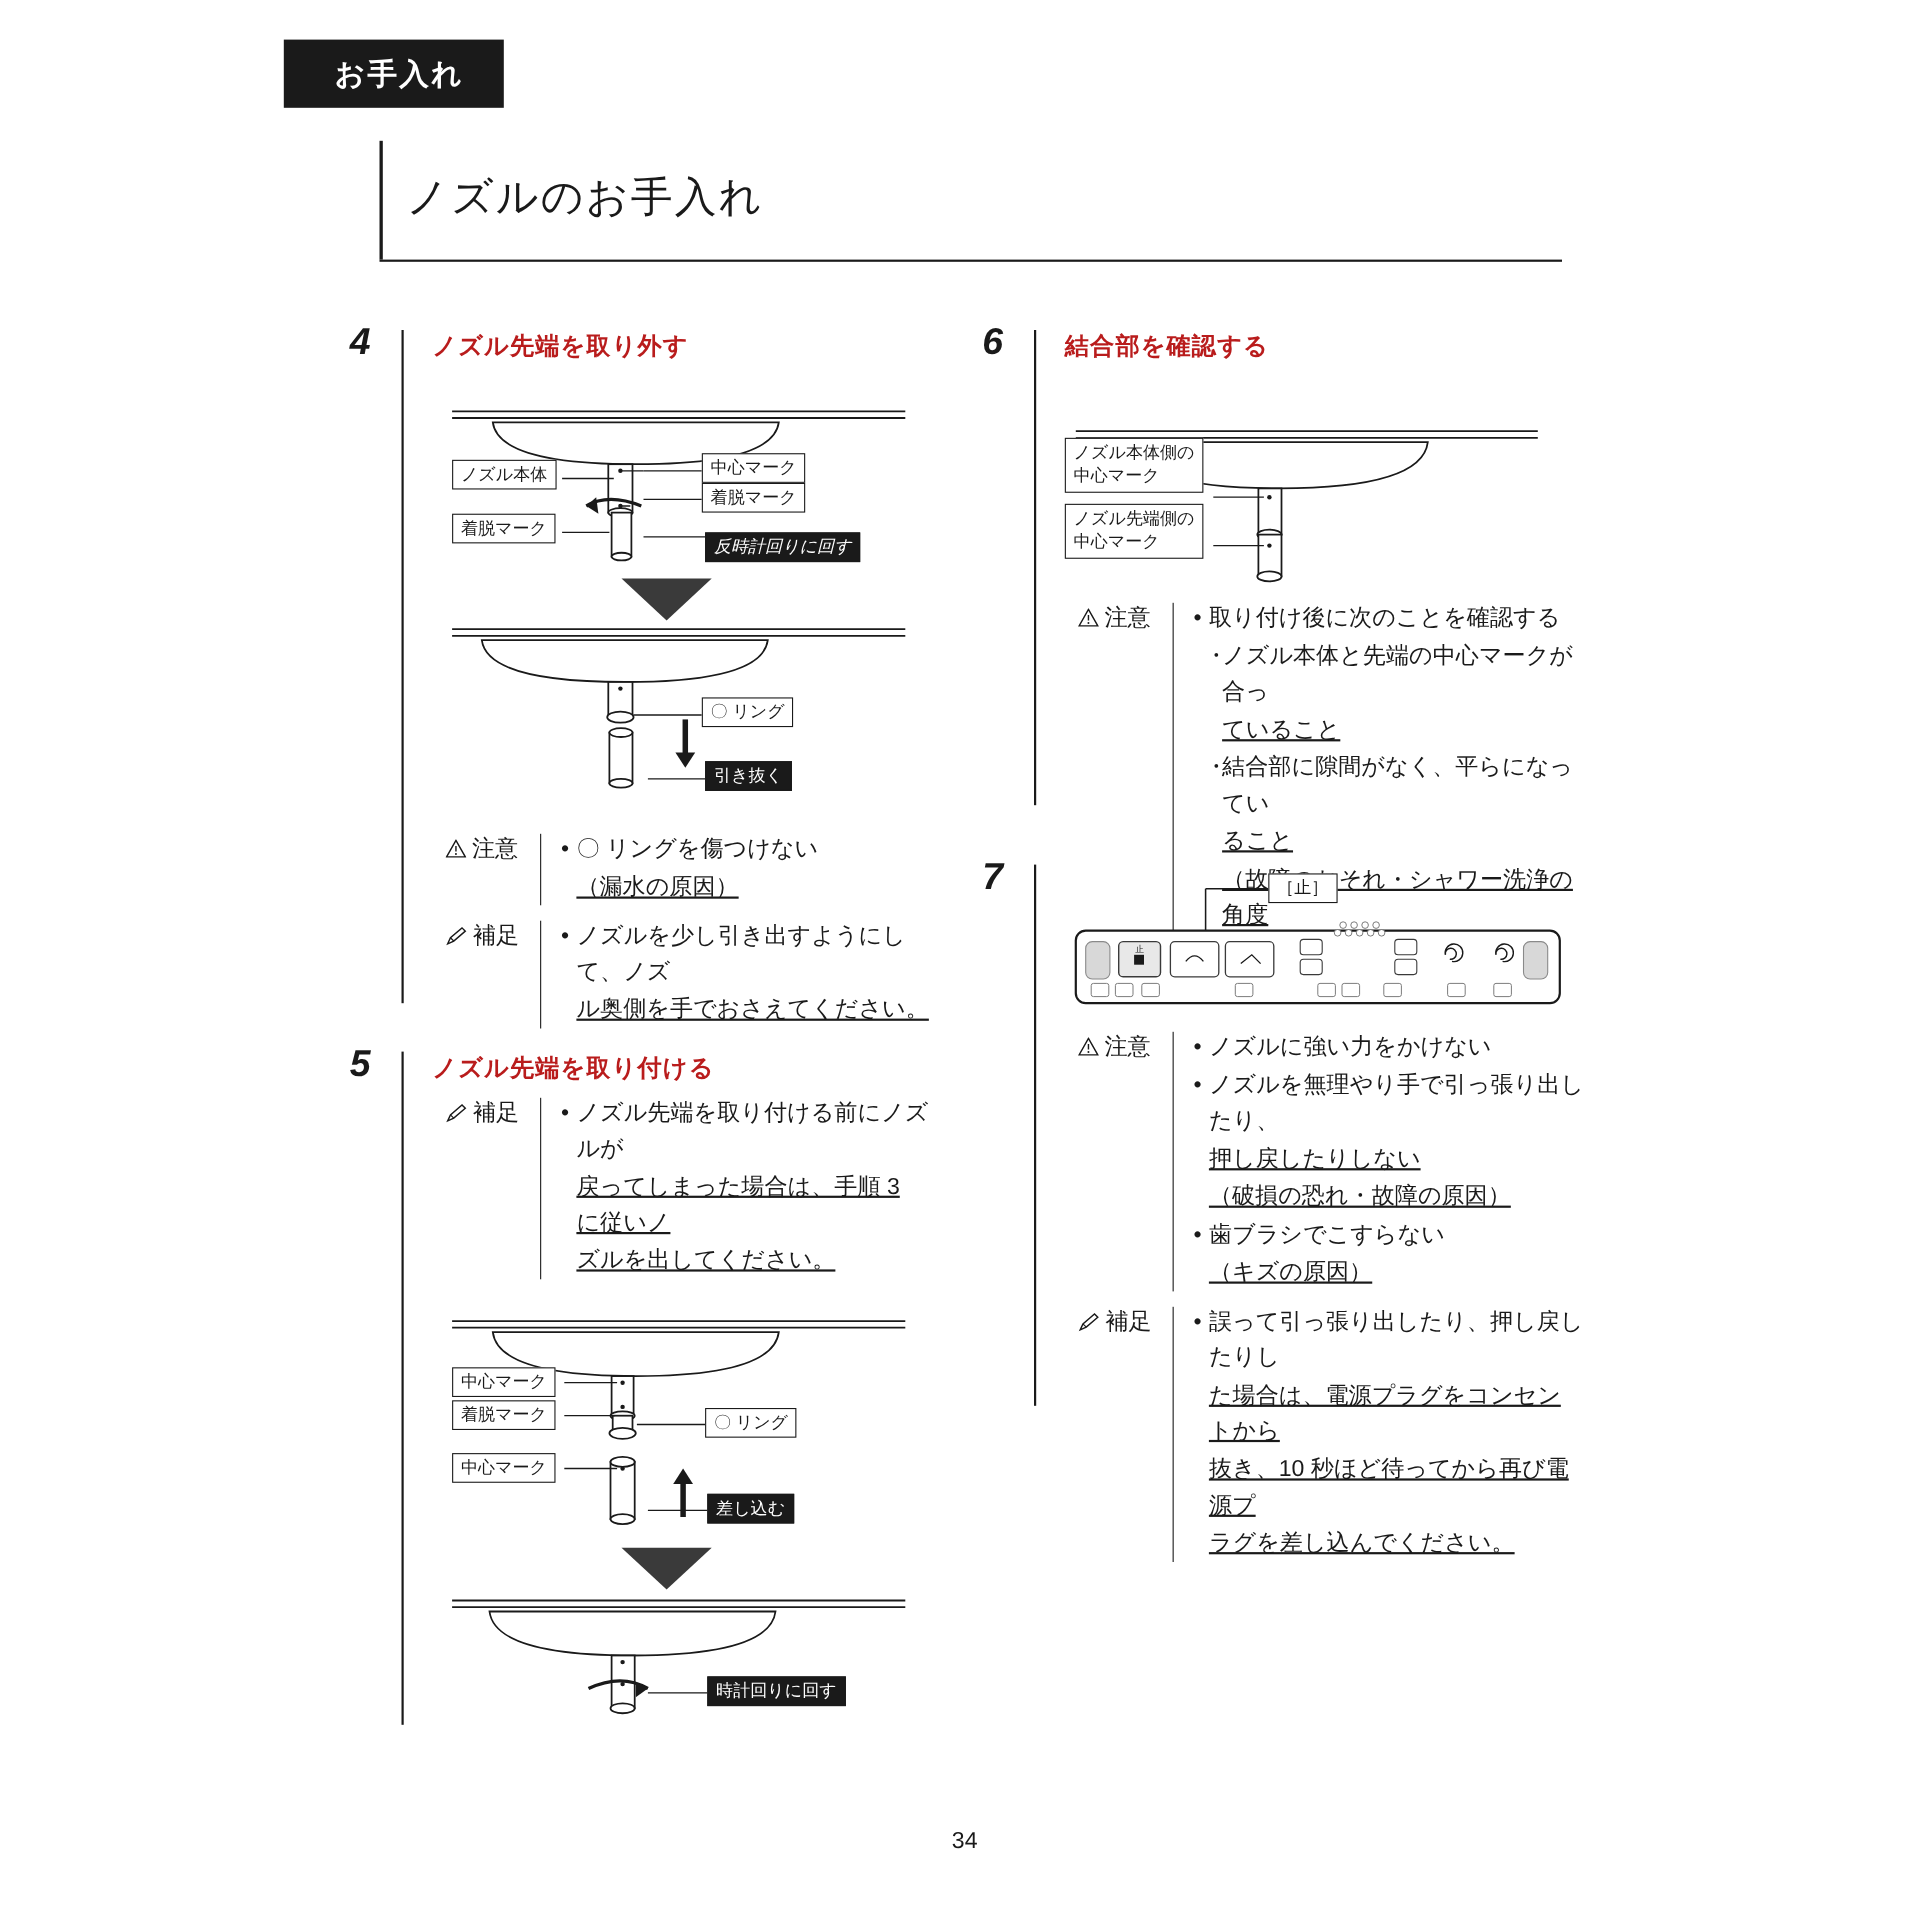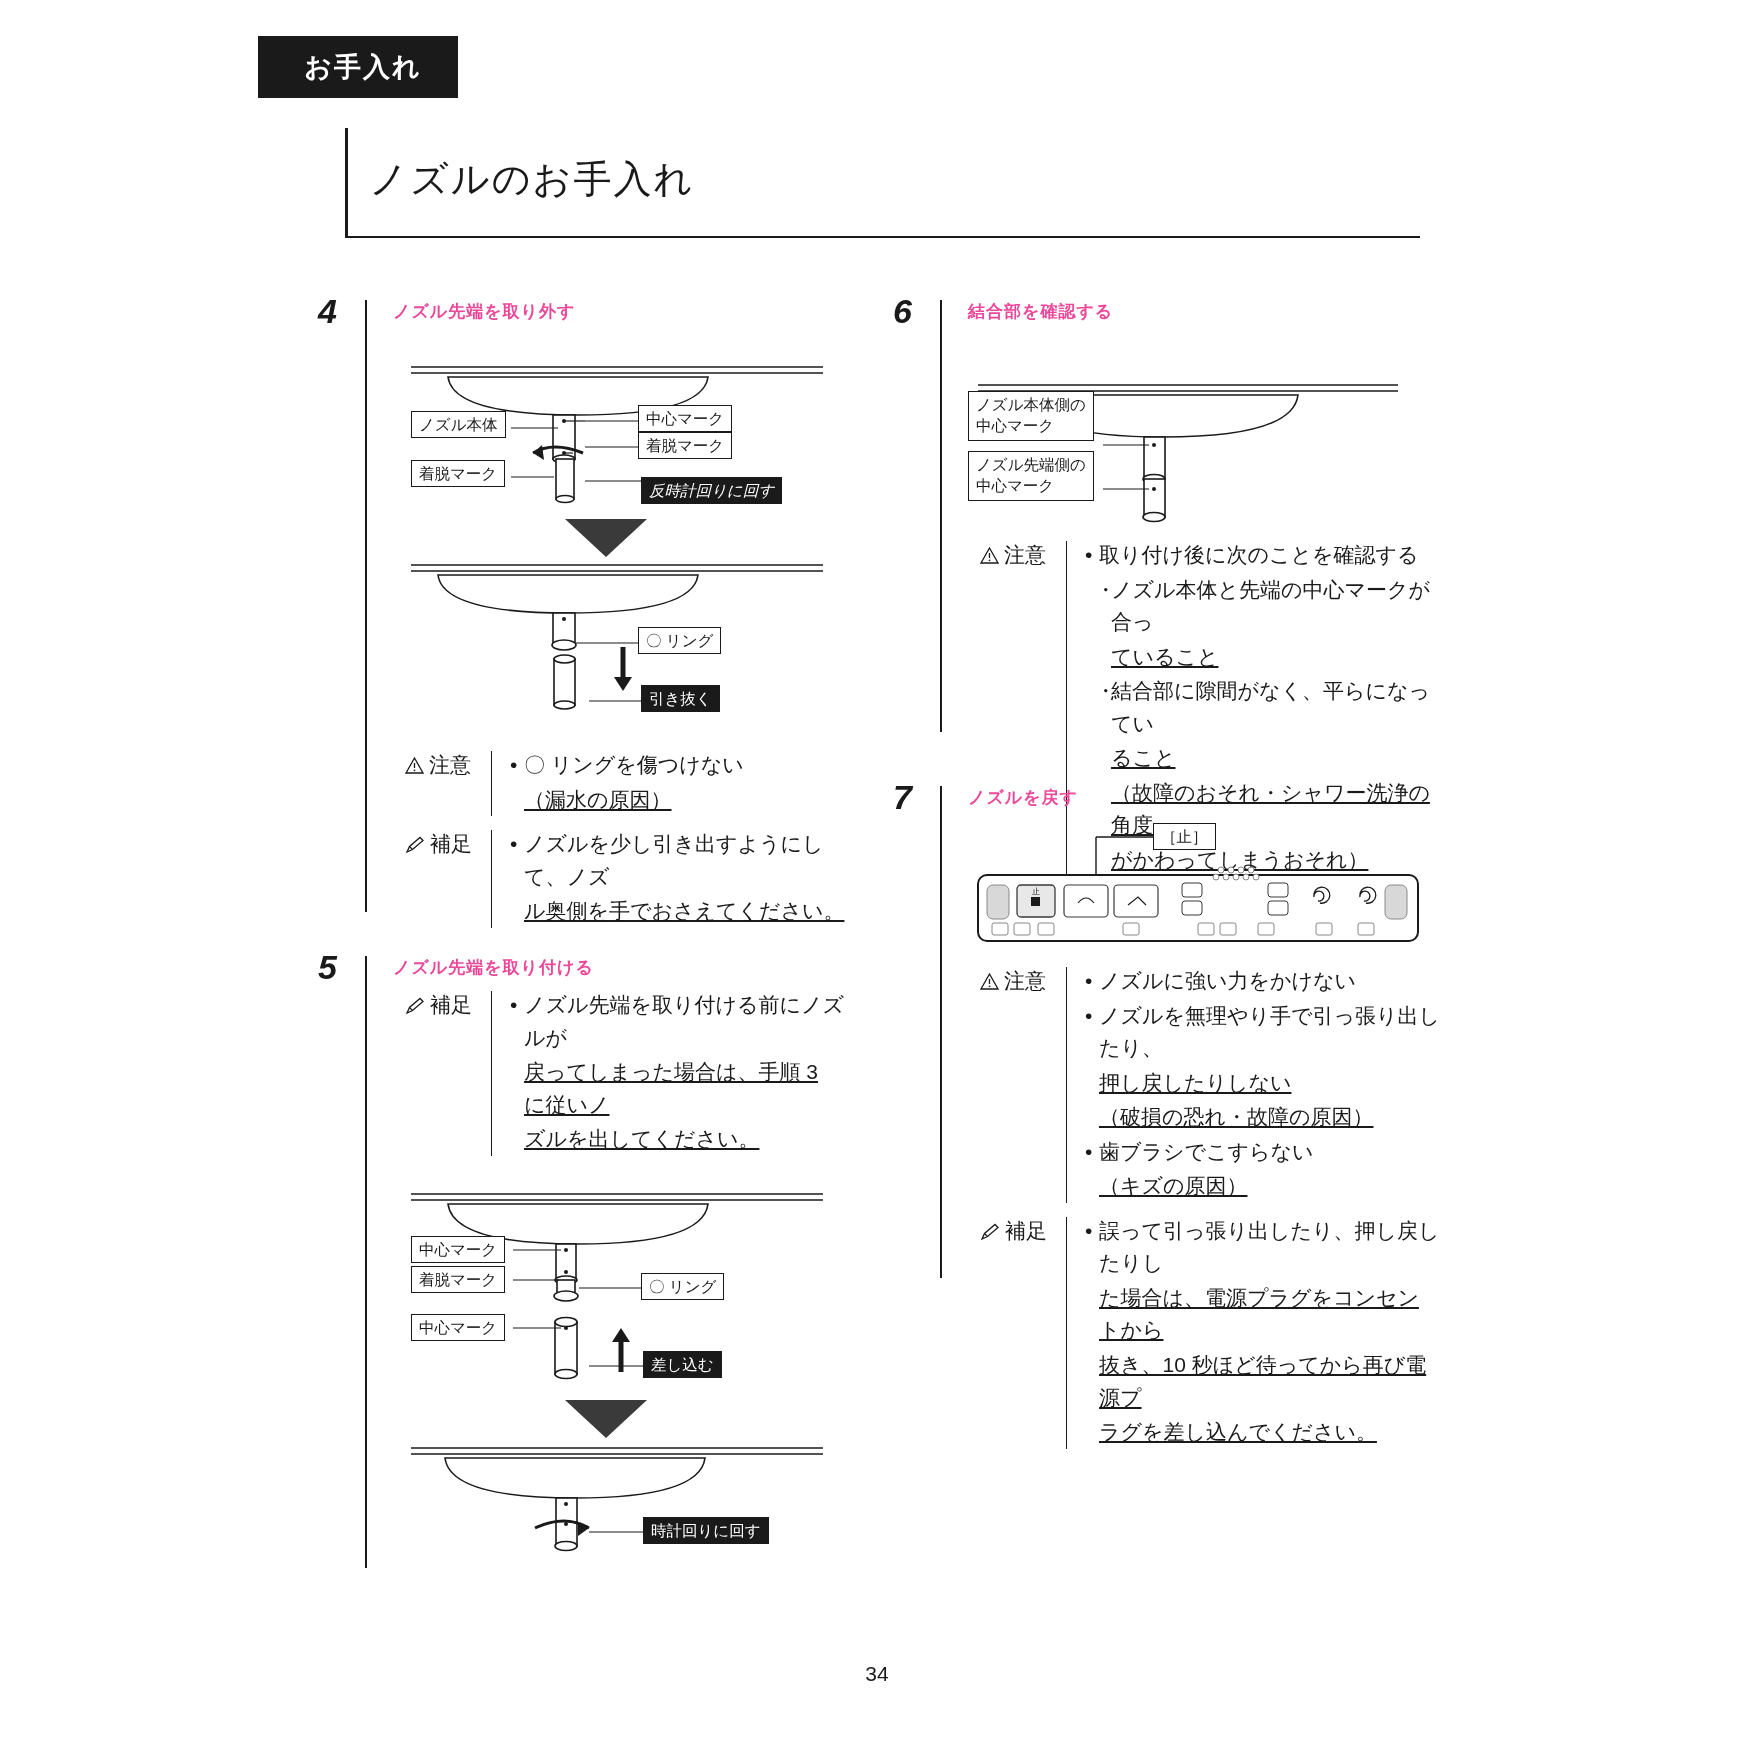--- a/index.html
+++ b/index.html
@@ -41,21 +41,21 @@
   .col-right { left:940px; top:300px; width:500px; }
 
   
   .step { position:relative; }
   .step-rule { position:absolute; left:0; top:0; width:2px; background:#1a1a1a; }
   .step-num {
     position:absolute; left:-47px; top:-8px;
     font-size:34px; font-style:italic; font-weight:bold; color:#1a1a1a;
   }
   .step-head {
-    font-size:17px; font-weight:bold; letter-spacing:1px; color:#ec4899;
+    font-size:22px; font-weight:bold; letter-spacing:1px; color:#b91c1c;
     margin:0 0 6px 28px;
   }
 
   
   .note { display:flex; margin:10px 0 0 40px; font-size:21px; line-height:1.55; }
   .note-label {
     flex:0 0 86px; display:flex; align-items:flex-start; gap:5px; color:#1a1a1a;
     white-space:nowrap;
   }
   .note-div { flex:0 0 10px; border-left:1.5px solid #1a1a1a; margin:2px 8px 2px 0; }
@@ -320,21 +320,20 @@
           <p class="indent" style="padding-left:26px;">ること</p>
           <p class="indent" style="padding-left:26px;">（故障のおそれ・シャワー洗浄の角度</p>
           <p class="indent" style="padding-left:26px;">がかわってしまうおそれ）</p>
         </div>
       </div>
     </div>
 
     <div class="step" style="margin-top:46px; height:500px;">
       <div class="step-rule" style="height:492px;"></div>
       <div class="step-num">7</div>
-      <div class="step-head">ノズルを戻す</div>
 
       <div class="fig" style="height:140px;">
         <svg width="460" height="140" viewBox="0 0 460 140">
 
           <line x1="128" y1="22" x2="128" y2="64" stroke="#1a1a1a" stroke-width="1.4"></line>
           <line x1="128" y1="22" x2="185" y2="22" stroke="#1a1a1a" stroke-width="1.4"></line>
 
           <rect x="10" y="60" width="440" height="66" rx="9" fill="#fff" stroke="#1a1a1a" stroke-width="2"></rect>
 
           <rect x="19" y="70" width="22" height="34" rx="6" fill="#d8d8d8" stroke="#8a8a8a" stroke-width="1"></rect>

